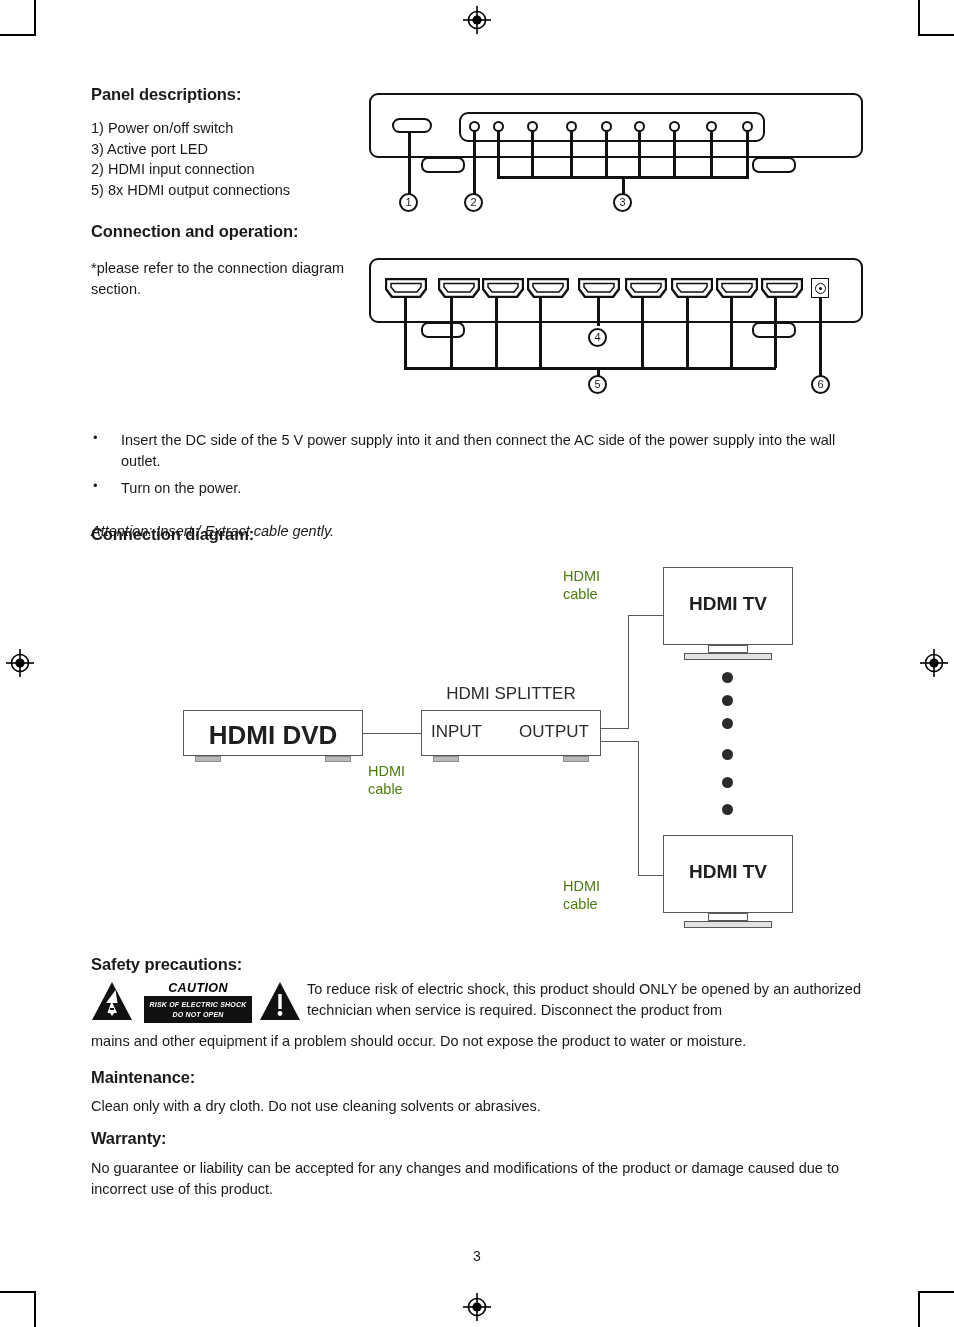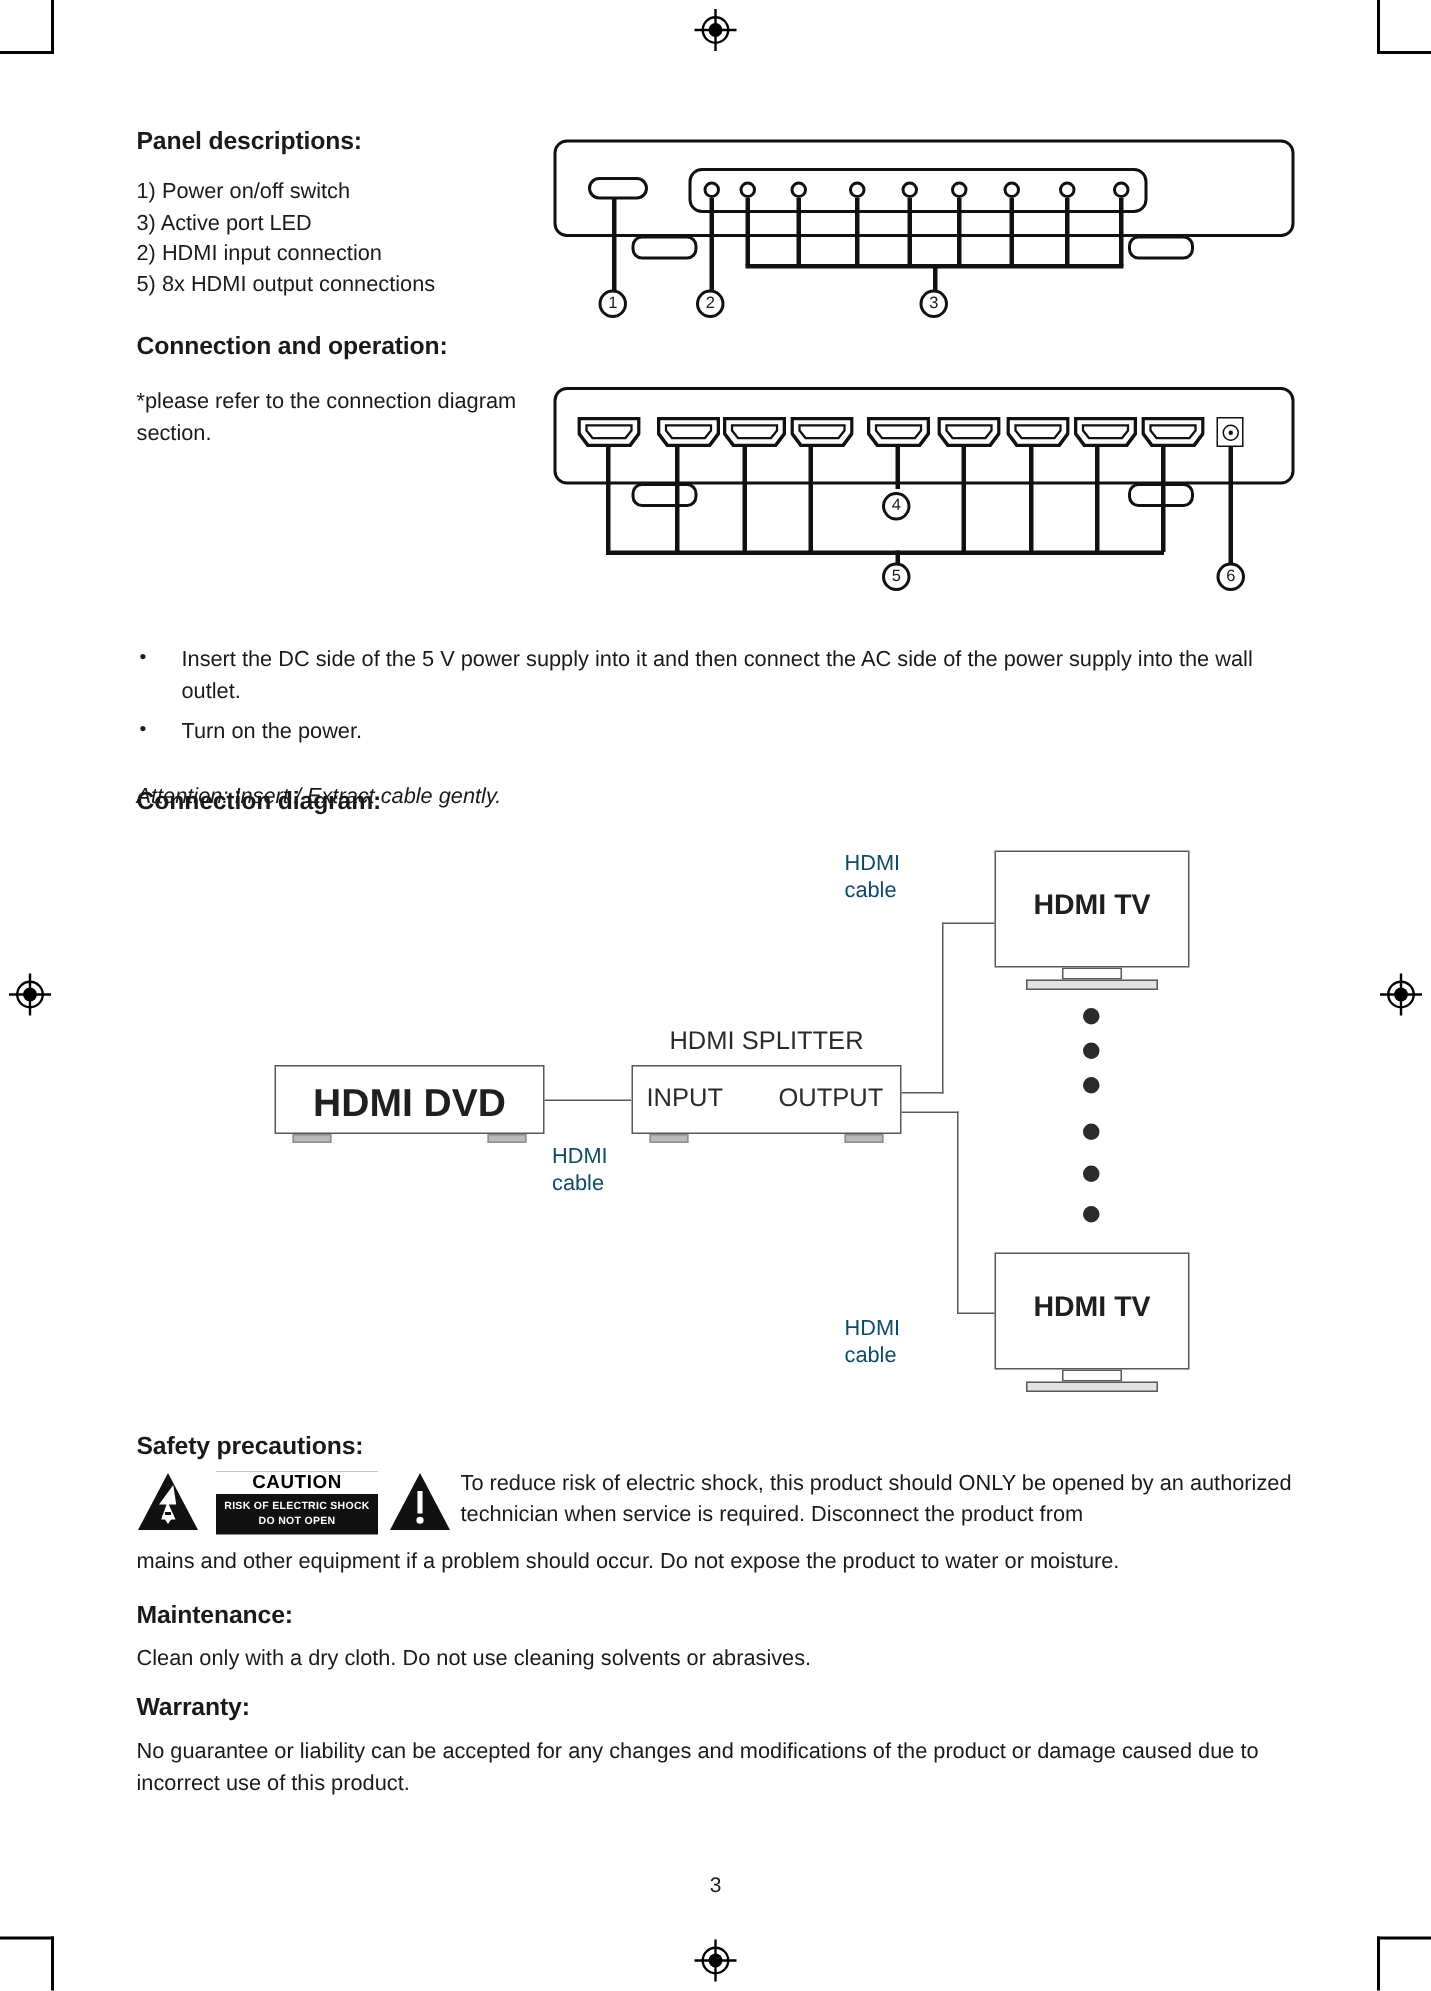--- a/index.html
+++ b/index.html
@@ -103,21 +103,21 @@
   }
   .devfoot { position:absolute; height:6px; background:#b9b9b9; border:1px solid #8d8d8d; }
   .boxlabel {
     position:absolute; left:0; right:0; text-align:center;
     font-family:"Liberation Sans",sans-serif; color:#2b2b2b;
   }
   .wire { position:absolute; background:#5a5a5a; }
   .wireh { height:1.4px; }
   .wirev { width:1.4px; }
   .cablelbl {
-    position:absolute; font-size:14.5px; line-height:1.25; color:#0c4a6e;
+    position:absolute; font-size:14.5px; line-height:1.25; color:#4d7c0f;
   }
   .tvstand-neck { position:absolute; background:#fff; border:1.4px solid #585858; }
   .tvstand-base { position:absolute; background:#e2e2e2; border:1.4px solid #585858; }
   .dot { position:absolute; width:11px; height:11px; border-radius:50%; background:#2b2b2b; }
 
   
   .safewrap { position:absolute; left:0; top:975px; width:772px; }
   .tri { position:absolute; }
   .cautionbox {
     position:absolute; background:#111; width:108px; height:42px;
@@ -421,21 +421,21 @@
   <div class="safewrap">
 
     <div class="tri" style="left:0px; top:6px;">
       <svg width="42" height="40" viewBox="0 0 42 40">
         <polygon points="21,1 41,39 1,39" fill="#111"></polygon>
         <path d="M24.5,9 L15,22 L20,22 L16.5,32 L19,32 L19,27 L23,27 L23,32 L26,32 L21.5,22 L26.5,22 Z" fill="#fff"></path>
         <polygon points="17,29 25,29 21,35" fill="#fff"></polygon>
       </svg>
     </div>
 
-    <div class="cautionbox" style="left:53px; top:6px;">
+    <div class="cautionbox" style="left:53px; top:6px;font-style:italic;">
       <div class="hdr">CAUTION</div>
       <div class="l1">RISK OF ELECTRIC SHOCK</div>
       <div class="l2">DO NOT OPEN</div>
     </div>
 
     <div class="tri" style="left:168px; top:6px;">
       <svg width="42" height="40" viewBox="0 0 42 40">
         <polygon points="21,1 41,39 1,39" fill="#111"></polygon>
         <rect x="19.3" y="13" width="3.4" height="15" fill="#fff"></rect>
         <circle cx="21" cy="32.5" r="2.4" fill="#fff"></circle>

